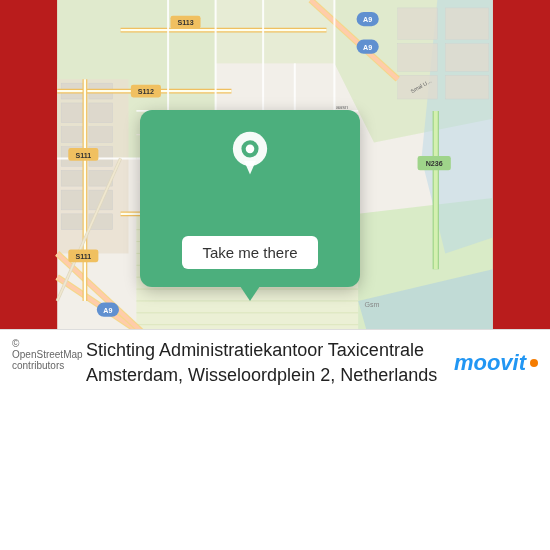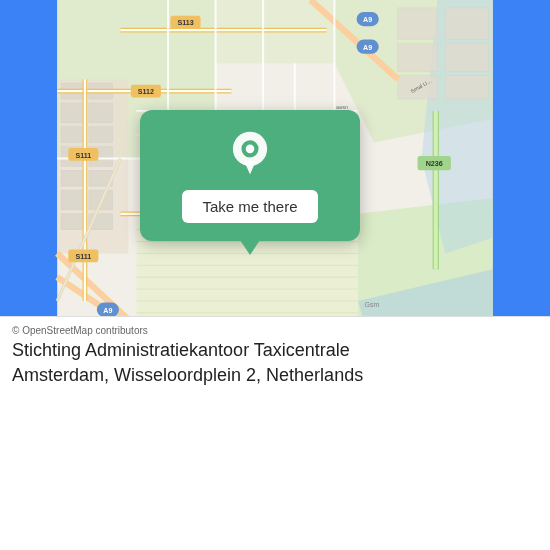--- a/index.html
+++ b/index.html
@@ -10,21 +10,21 @@
       overflow: hidden;
       font-family: Arial, sans-serif;
       position: relative;
     }
 
     #map-container {
       width: 550px;
       height: 396px;
       position: relative;
       overflow: hidden;
-      background-color: #3b82f6;
+      background-color: #b91c1c;
     }
 
     
     #map-svg {
       position: absolute;
       top: 0; left: 0;
       width: 100%; height: 100%;
     }
 
     
@@ -33,20 +33,21 @@
       top: 110px;
       left: 140px;
       width: 220px;
       background: #4caf7d;
       border-radius: 12px;
       padding: 20px 16px 18px;
       display: flex;
       flex-direction: column;
       align-items: center;
       box-shadow: 0 4px 16px rgba(0,0,0,0.25);
+      gap: 46px;
     }
 
     #popup-card::after {
       content: '';
       position: absolute;
       bottom: -14px;
       left: 50%;
       transform: translateX(-50%);
       width: 0;
       height: 0;
@@ -83,21 +84,20 @@
       padding: 8px 12px 8px 12px;
       display: flex;
       align-items: center;
       justify-content: space-between;
       border-top: 1px solid #ddd;
       min-height: 52px;
     }
 
     #bottom-left {
       display: flex;
-      flex-direction: column;
       gap: 2px;
     }
 
     #attribution {
       font-size: 10px;
       color: #666;
     }
 
     #address-text {
       font-size: 18px;
@@ -290,14 +290,18 @@
     </svg>
 
     <button id="take-me-there-btn">Take me there</button>
   </div>
 
   <div id="bottom-bar">
     <div id="bottom-left">
       <span id="attribution">© OpenStreetMap contributors</span>
       <span id="address-text">Stichting Administratiekantoor Taxicentrale Amsterdam, Wisseloordplein 2, Netherlands</span>
     </div>
+    <div id="moovit-logo">
+      <span class="moovit-text">moovit</span>
+        <span class="moovit-dot"></span>
+    </div>
   </div>
 </div>
 
 </body></html>

